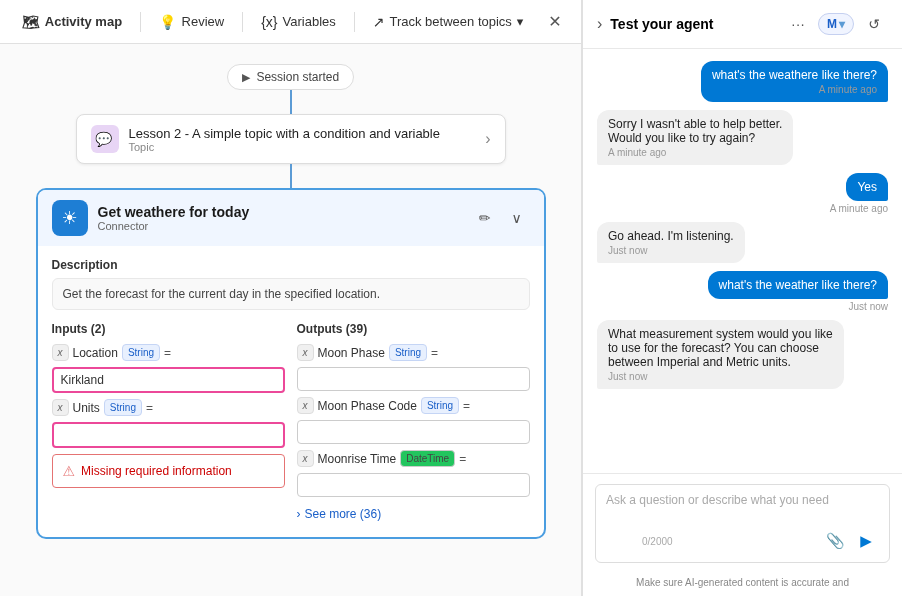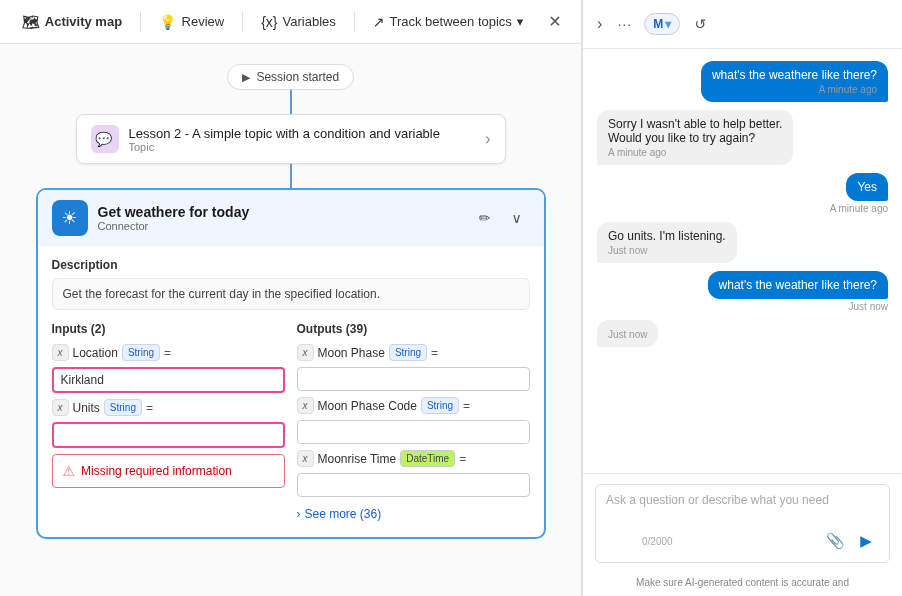--- a/index.html
+++ b/index.html
@@ -506,21 +506,21 @@
               <span class="eq-sign">=</span>
             </div>
             <input class="output-input" type="text" value="" style="">
 
             
             <div class="output-field-row">
               <div class="var-badge">
                 <span class="x">x</span>
               </div>
               <span style="font-size:12px;color:#333;">Moonrise Time</span>
-              <span class="type-badge" style="background:#bef264;border-color:#ccc;color:#444;">DateTime</span>
+              <span class="type-badge" style="background:#22c55e;border-color:#ccc;color:#444;">DateTime</span>
               <span class="eq-sign">=</span>
             </div>
             <input class="output-input" type="text" value="" style="">
 
             
             <div class="see-more">
               <span>›</span>
               <span>See more (36)</span>
             </div>
           </div>
@@ -528,20 +528,21 @@
         </div>
       </div>
     </div>
   </div>
 </div>
 
 <div class="right-panel">
 
   <div class="chat-header">
     <span class="chat-header-arrow">›</span>
+    <span class="chat-title">Test your agent</span>
     <div class="chat-actions">
       <div class="chat-action-btn">···</div>
       <div class="brand-logo">
         <span>M</span>
         <span style="color:#5b9bd5;">▾</span>
       </div>
       <div class="chat-action-btn">↺</div>
     </div>
   </div>
 
@@ -556,30 +557,31 @@
       <span>Sorry I wasn't able to help better.<br>Would you like to try again?</span>
       <div class="msg-time">A minute ago</div>
     </div>
 
     <div style="display:flex;flex-direction:column;align-items:flex-end;">
       <div class="msg-right">Yes</div>
       <div class="msg-time msg-time-right">A minute ago</div>
     </div>
 
     <div class="msg-left">
-      <span>Go units. I'm listening.</span>
+      <span>Go ahead. I'm listening.</span>
       <div class="msg-time">Just now</div>
     </div>
 
     <div style="display:flex;flex-direction:column;align-items:flex-end;">
       <div class="msg-right">what's the weather like there?</div>
       <div class="msg-time msg-time-right">Just now</div>
     </div>
 
     <div class="msg-left">
+      <span>What measurement system would you like to use for the forecast? You can choose between Imperial and Metric units.</span>
       <div class="msg-time">Just now</div>
     </div>
 
   </div>
 
   <div class="chat-input-area">
     <div class="chat-input-box">
       <textarea class="chat-input" rows="2" placeholder="Ask a question or describe what you need" style=""></textarea>
       <div class="chat-input-footer">
         <span class="char-count">0/2000</span>

